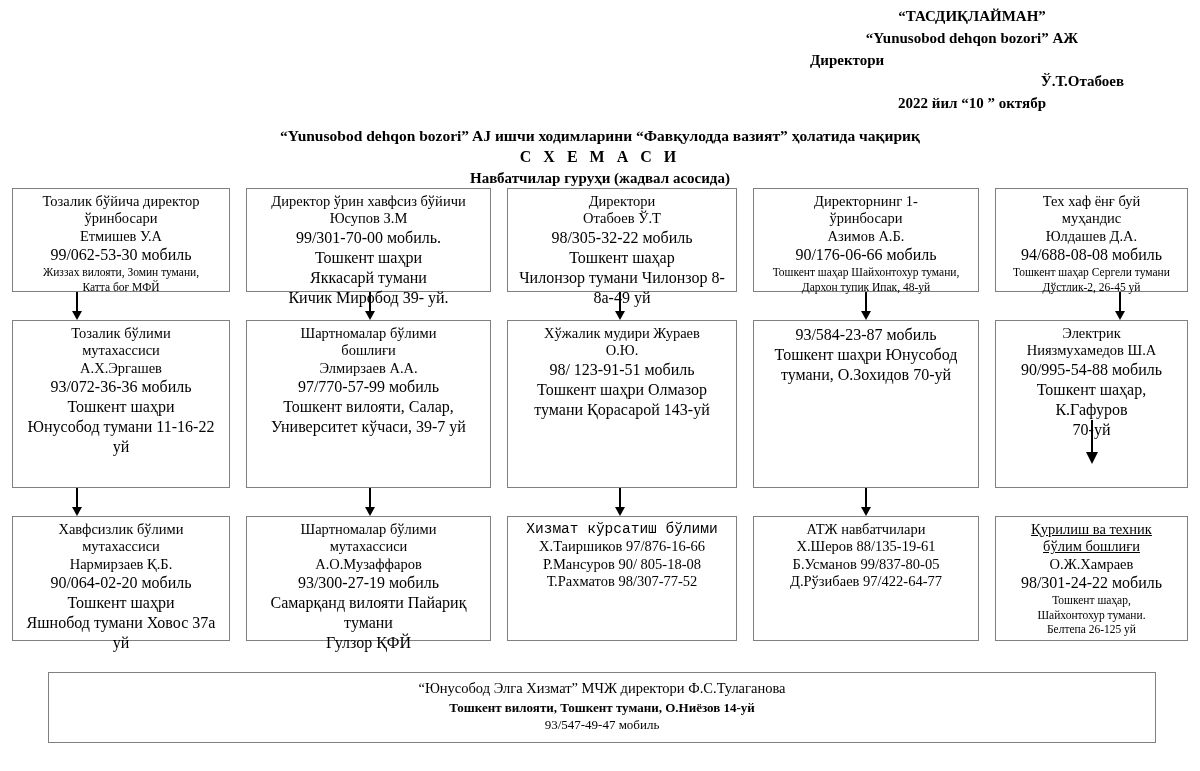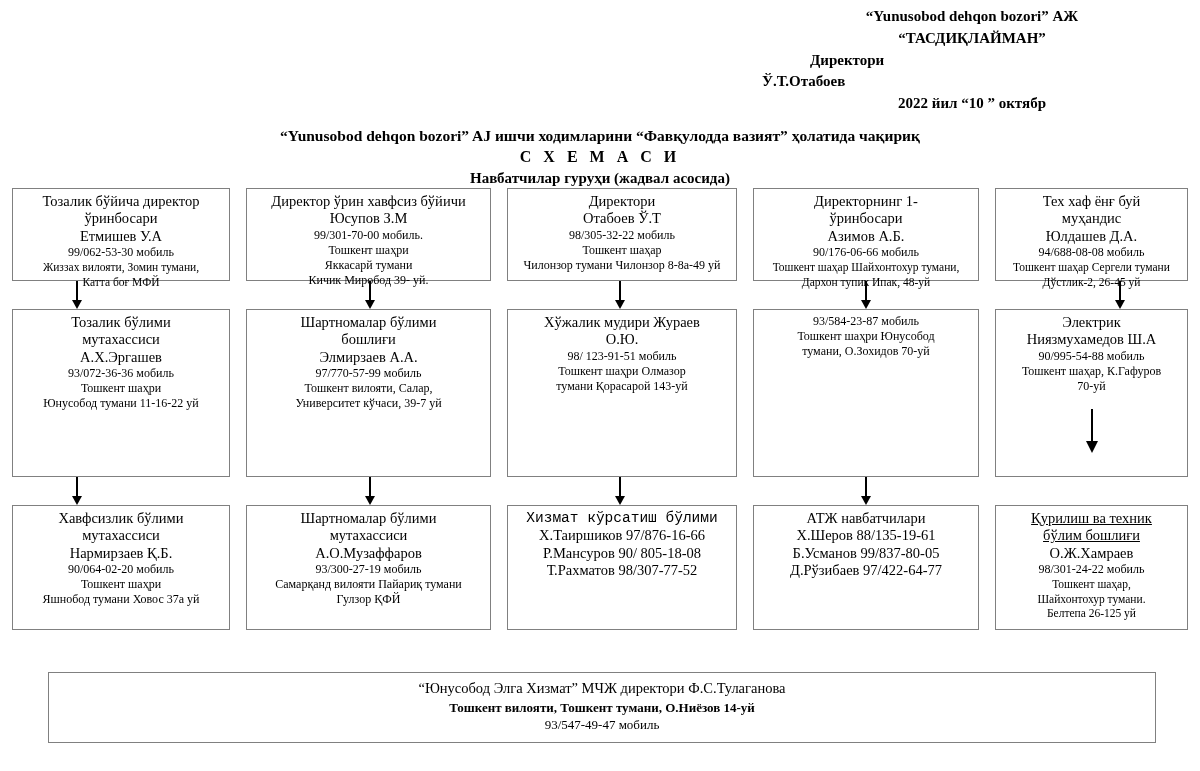--- a/index.html
+++ b/index.html
@@ -23,21 +23,21 @@
     top: 6px;
     right: 18px;
     width: 420px;
     text-align: center;
     font-weight: bold;
     font-size: 15px;
     line-height: 1.45;
   }
   .approval .ln { display: block; white-space: pre; }
   .approval .ln-left  { text-align: left; padding-left: 48px; }
-  .approval .ln-right { text-align: left; padding-right: 58px; }
+  .approval .ln-right { text-align: right; padding-right: 58px; }
 
   
   .doc-title {
     position: absolute;
     top: 126px;
     left: 0;
     width: 1200px;
     text-align: center;
     font-weight: bold;
   }
@@ -82,27 +82,27 @@
     font-size: 14.5px;
     line-height: 1.2;
     display: block;
   }
   .box .small {
     font-size: 11.5px;
     line-height: 1.26;
     display: block;
   }
   .box .med {
-    font-size: 12px;
+    font-size: 16px;
     line-height: 1.25;
     display: block;
   }
 
   
-  .row1 .box { height: 93px; }
+  .row1 .box { height: 104px; }
   .row2 .box { height: 168px; }
   .row3 .box { height: 125px; }
 
   
   .gap {
     height: 28px;
     position: relative;
   }
   .arrow {
     position: absolute;
@@ -169,22 +169,22 @@
     background: #ffffff;
   }
   .footer-box .f1 { font-size: 14.5px; line-height: 1.35; display: block; }
   .footer-box .f2 { font-size: 13px;   line-height: 1.35; display: block; }
   .footer-box .f3 { font-size: 13px;   line-height: 1.35; display: block; }
 </style>
 </head>
 <body>
 
 <div class="approval">
+  <span class="ln" style="white-space: pre-line;">“ТАСДИҚЛАЙМАН”</span>
   <span class="ln" style="white-space: pre-line;">“Yunusobod dehqon bozori” АЖ</span>
-  <span class="ln" style="white-space: pre-line;">“ТАСДИҚЛАЙМАН”</span>
   <span class="ln ln-left" style="white-space: pre-line;">Директори</span>
   <span class="ln ln-right" style="white-space: pre-line;">Ў.Т.Отабоев</span>
   <span class="ln" style="white-space: pre-line;">2022 йил “10 ” октябр</span>
 </div>
 
 <div class="doc-title">
   <div class="t1" style="white-space: pre-line;">“Yunusobod  dehqon bozori” AJ ишчи ходимларини “Фавқулодда вазият” ҳолатида чақириқ</div>
   <div class="t2" style="white-space: pre-line;">С Х Е М А С И</div>
   <div class="t3" style="white-space: pre-line;">Навбатчилар гуруҳи (жадвал асосида)</div>
 </div>

